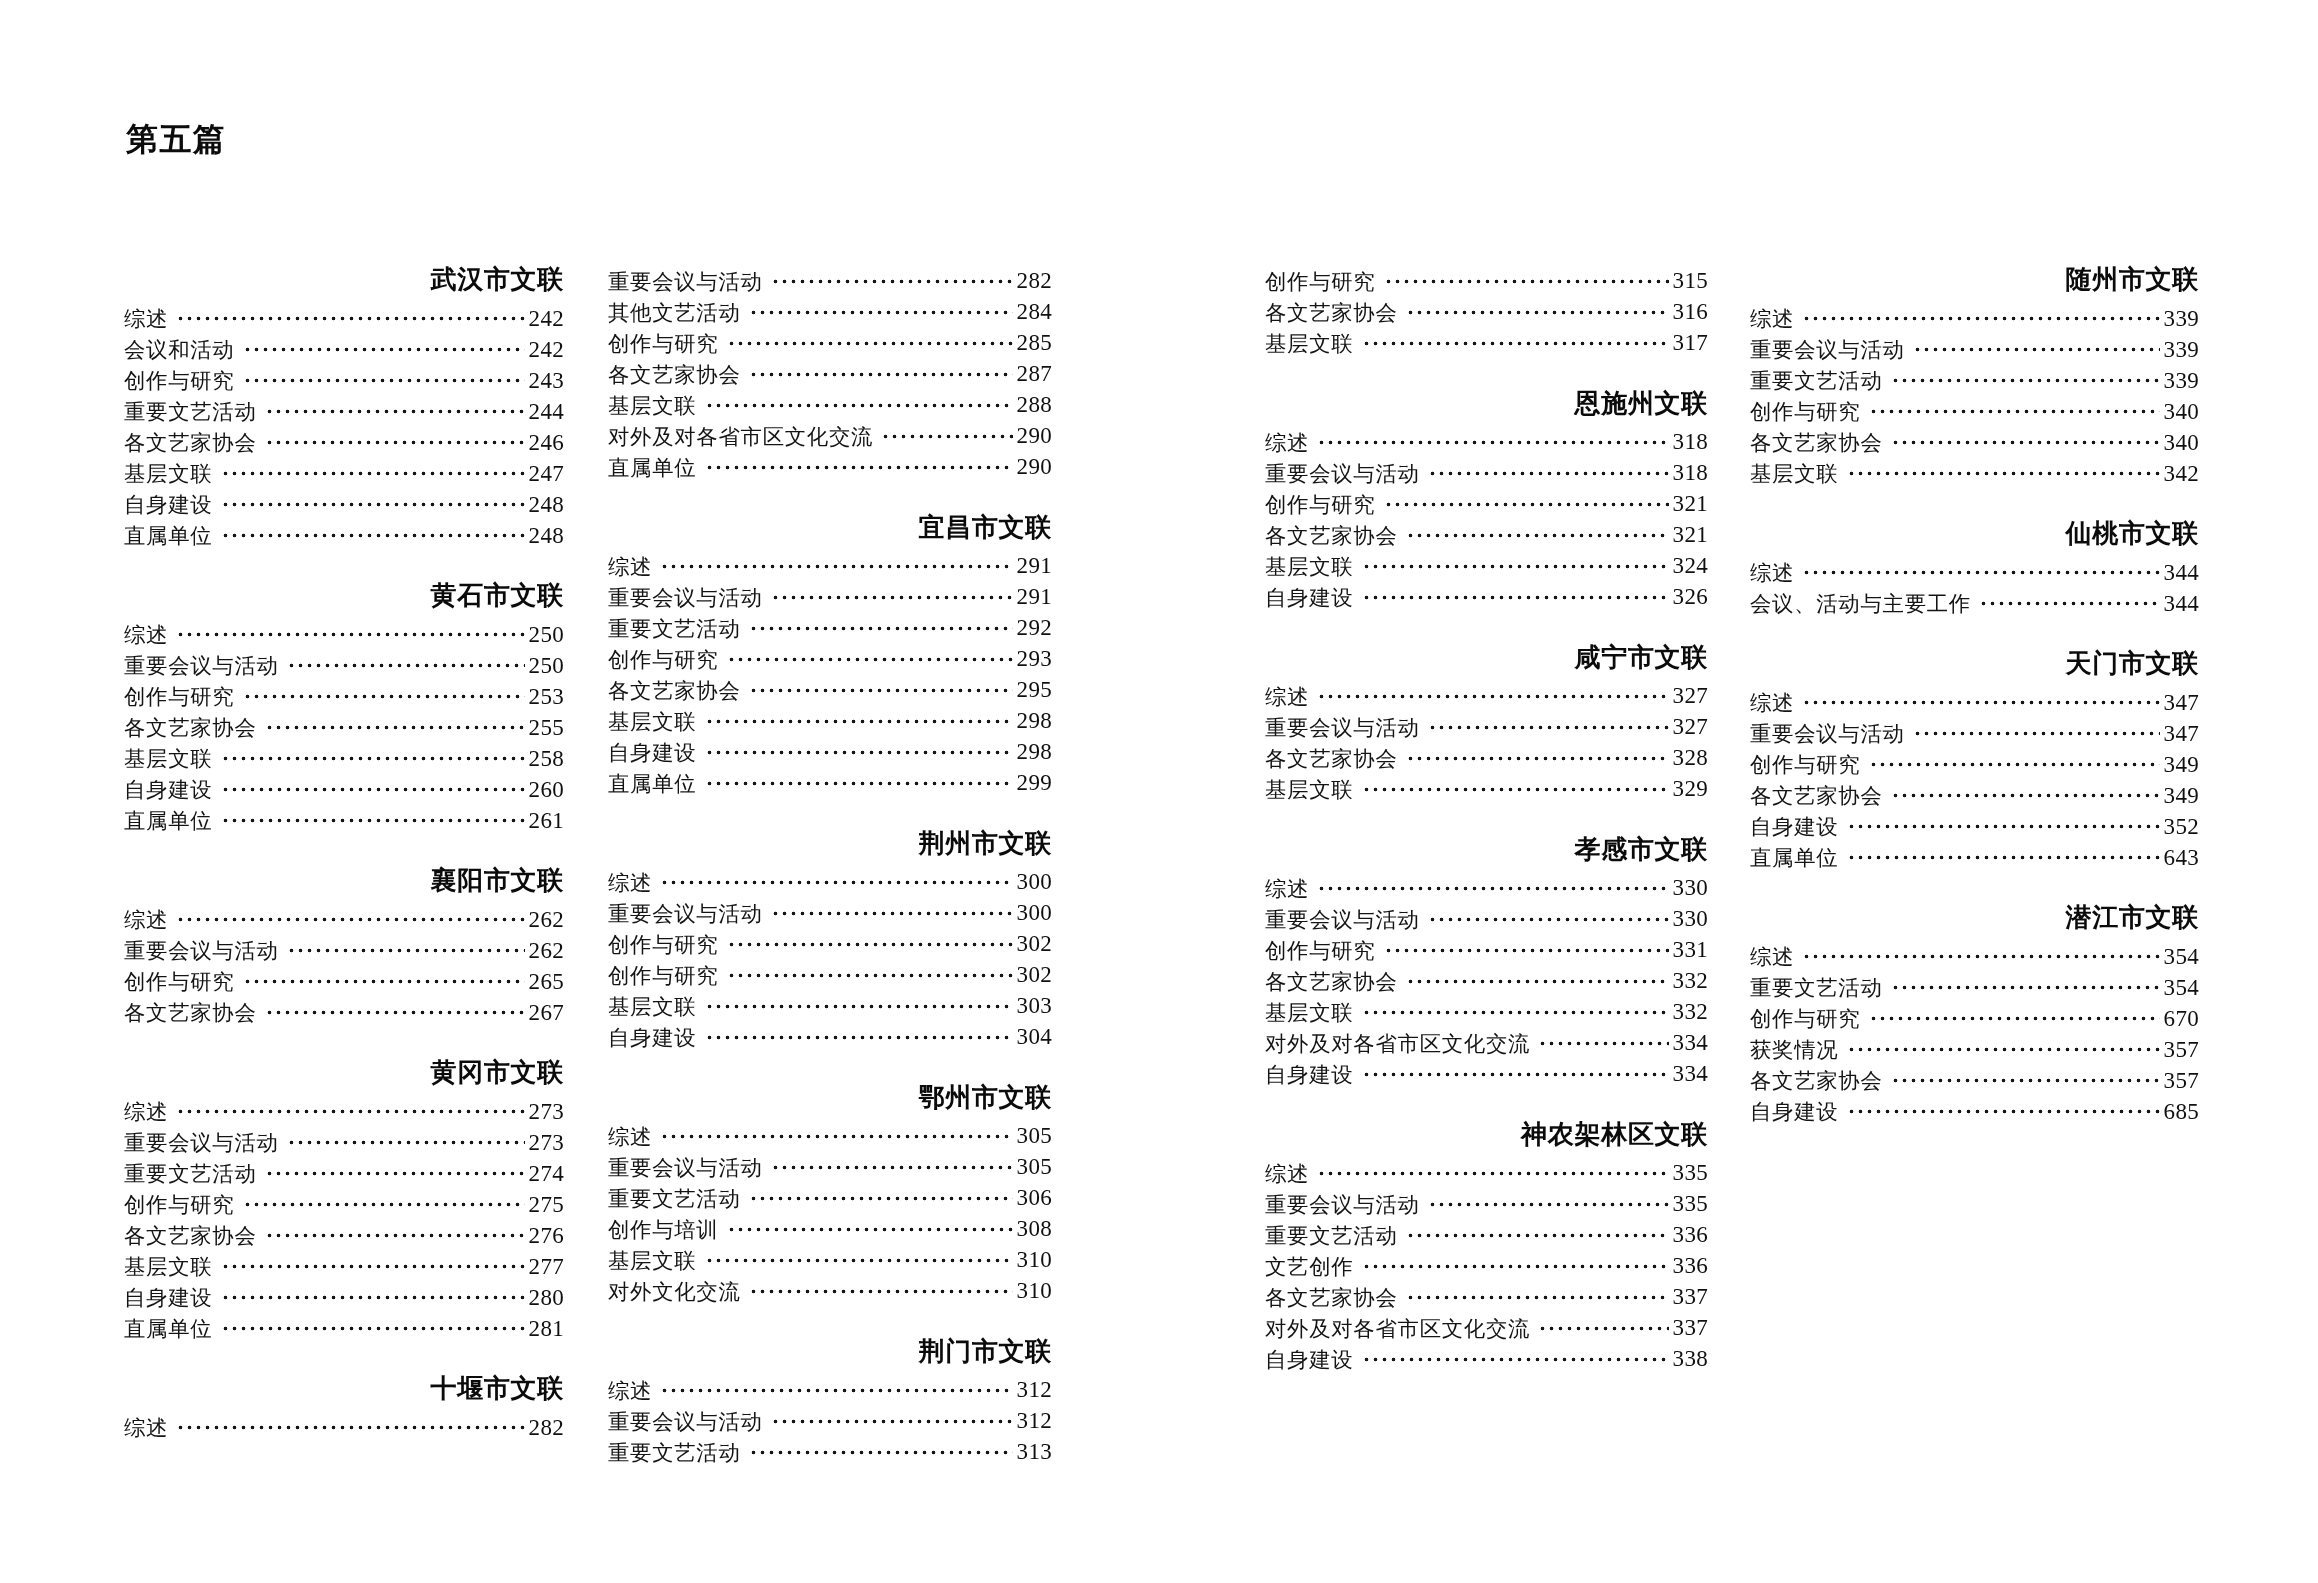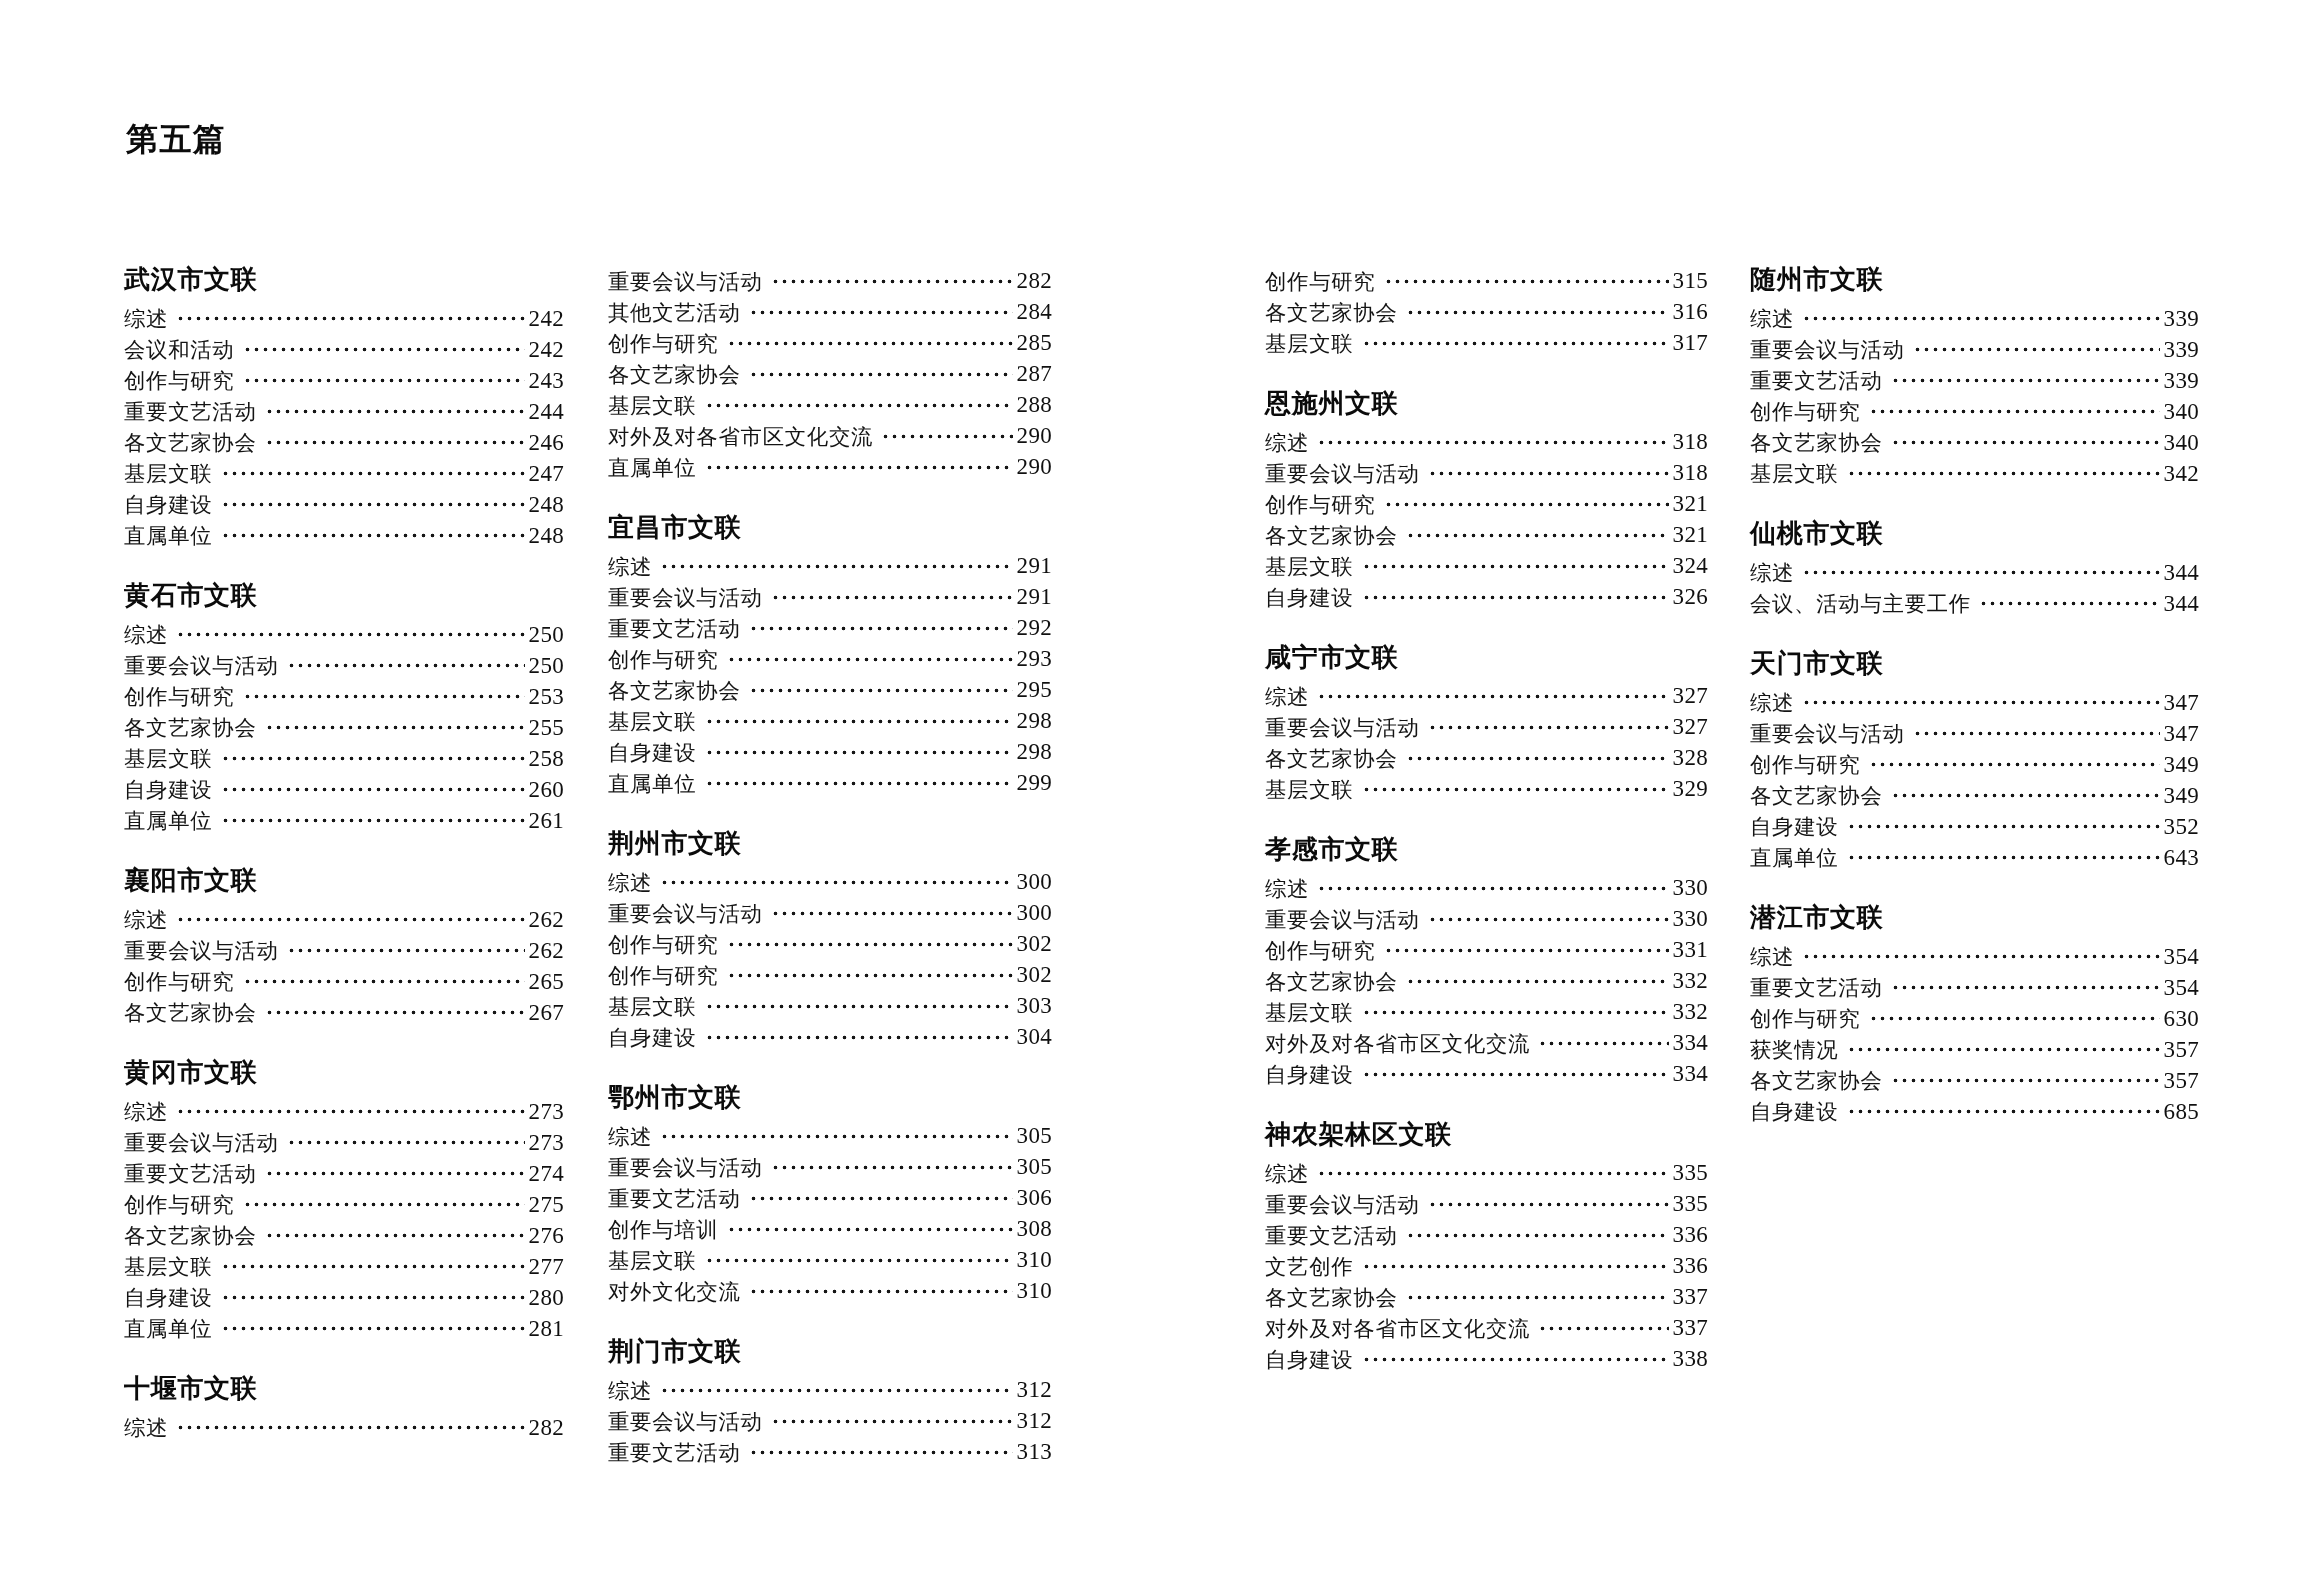--- a/index.html
+++ b/index.html
@@ -26,20 +26,21 @@
   .page-title-block .line {
     font-size: 32px;
     line-height: 46px;
     letter-spacing: 1.4px;
     white-space: nowrap;
     text-align: right;
   }
   .toc-col {
     position: absolute;
     top: 263px;
+    text-align: right;
   }
   .toc-col-1 { left: 124px;  width: 440px; }
   .toc-col-2 { left: 608px;  width: 444px; }
   .toc-col-3 { left: 1265px; width: 443px; }
   .toc-col-4 { left: 1750px; width: 449px; }
 
   .toc-section { margin-bottom: 28px; }
   .toc-section.continuation { padding-top: 2.8px; }
 
   .toc-section-header {
@@ -654,21 +655,21 @@
           <span class="toc-page">354</span>
         </div>
         <div class="toc-item">
           <span class="toc-item-label">重要文艺活动</span>
           <span class="toc-leader"></span>
           <span class="toc-page">354</span>
         </div>
         <div class="toc-item">
           <span class="toc-item-label">创作与研究</span>
           <span class="toc-leader"></span>
-          <span class="toc-page">630</span>
+          <span class="toc-page">670</span>
         </div>
         <div class="toc-item">
           <span class="toc-item-label">获奖情况</span>
           <span class="toc-leader"></span>
           <span class="toc-page">357</span>
         </div>
         <div class="toc-item">
           <span class="toc-item-label">各文艺家协会</span>
           <span class="toc-leader"></span>
           <span class="toc-page">357</span>

